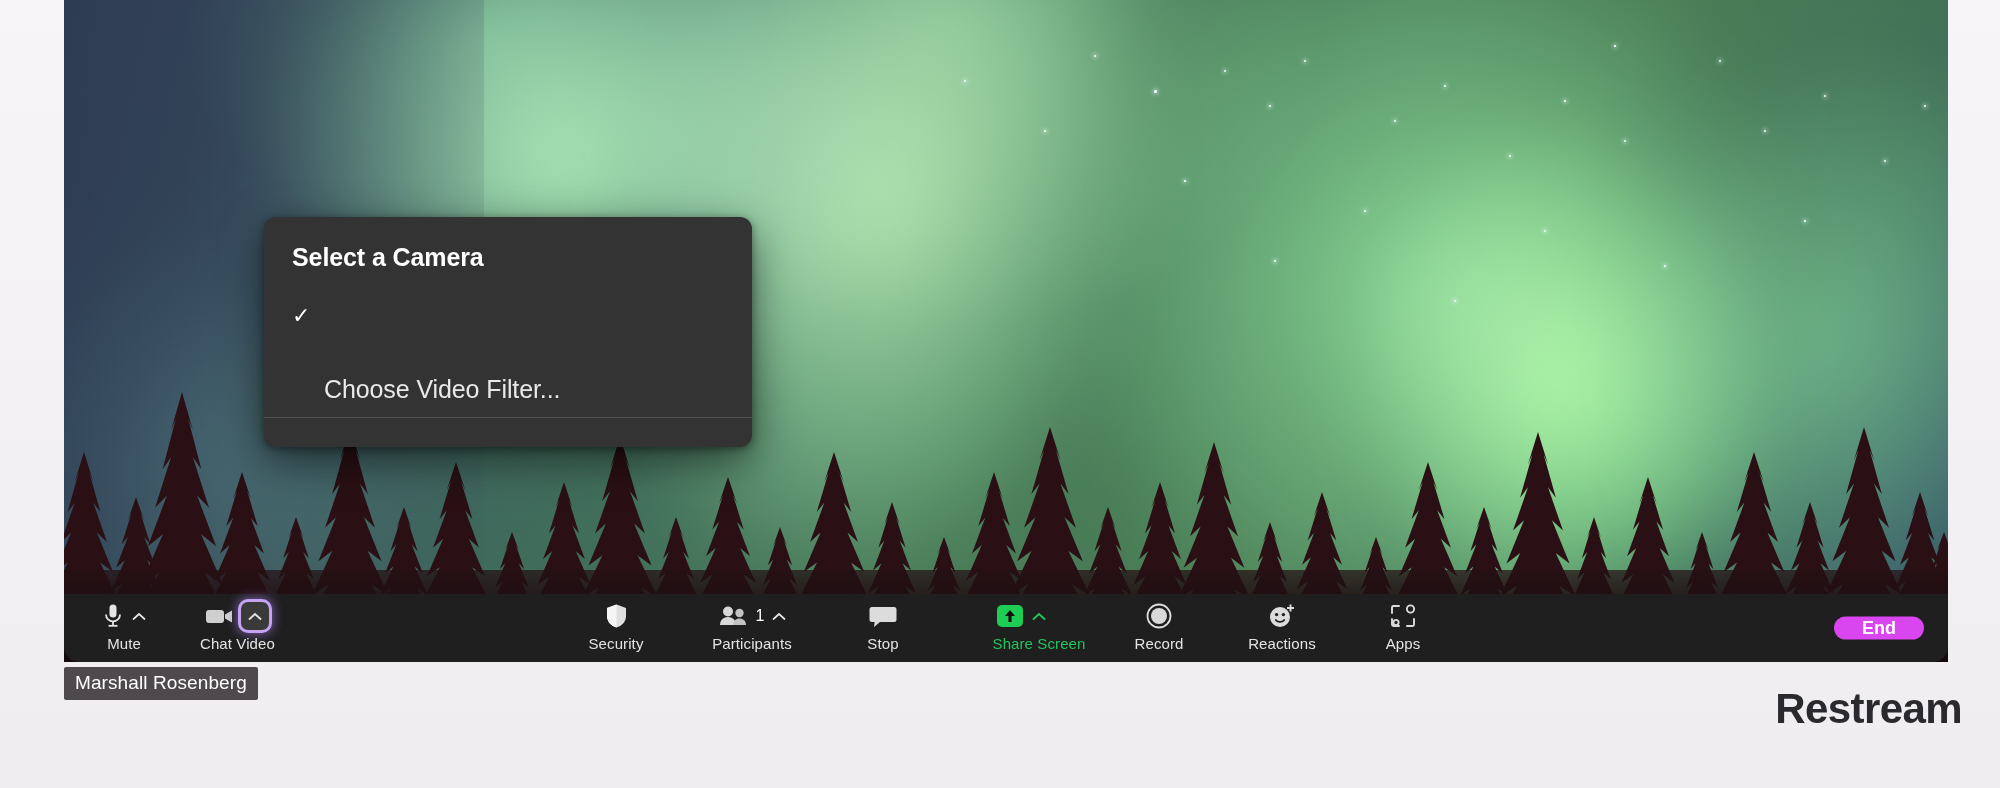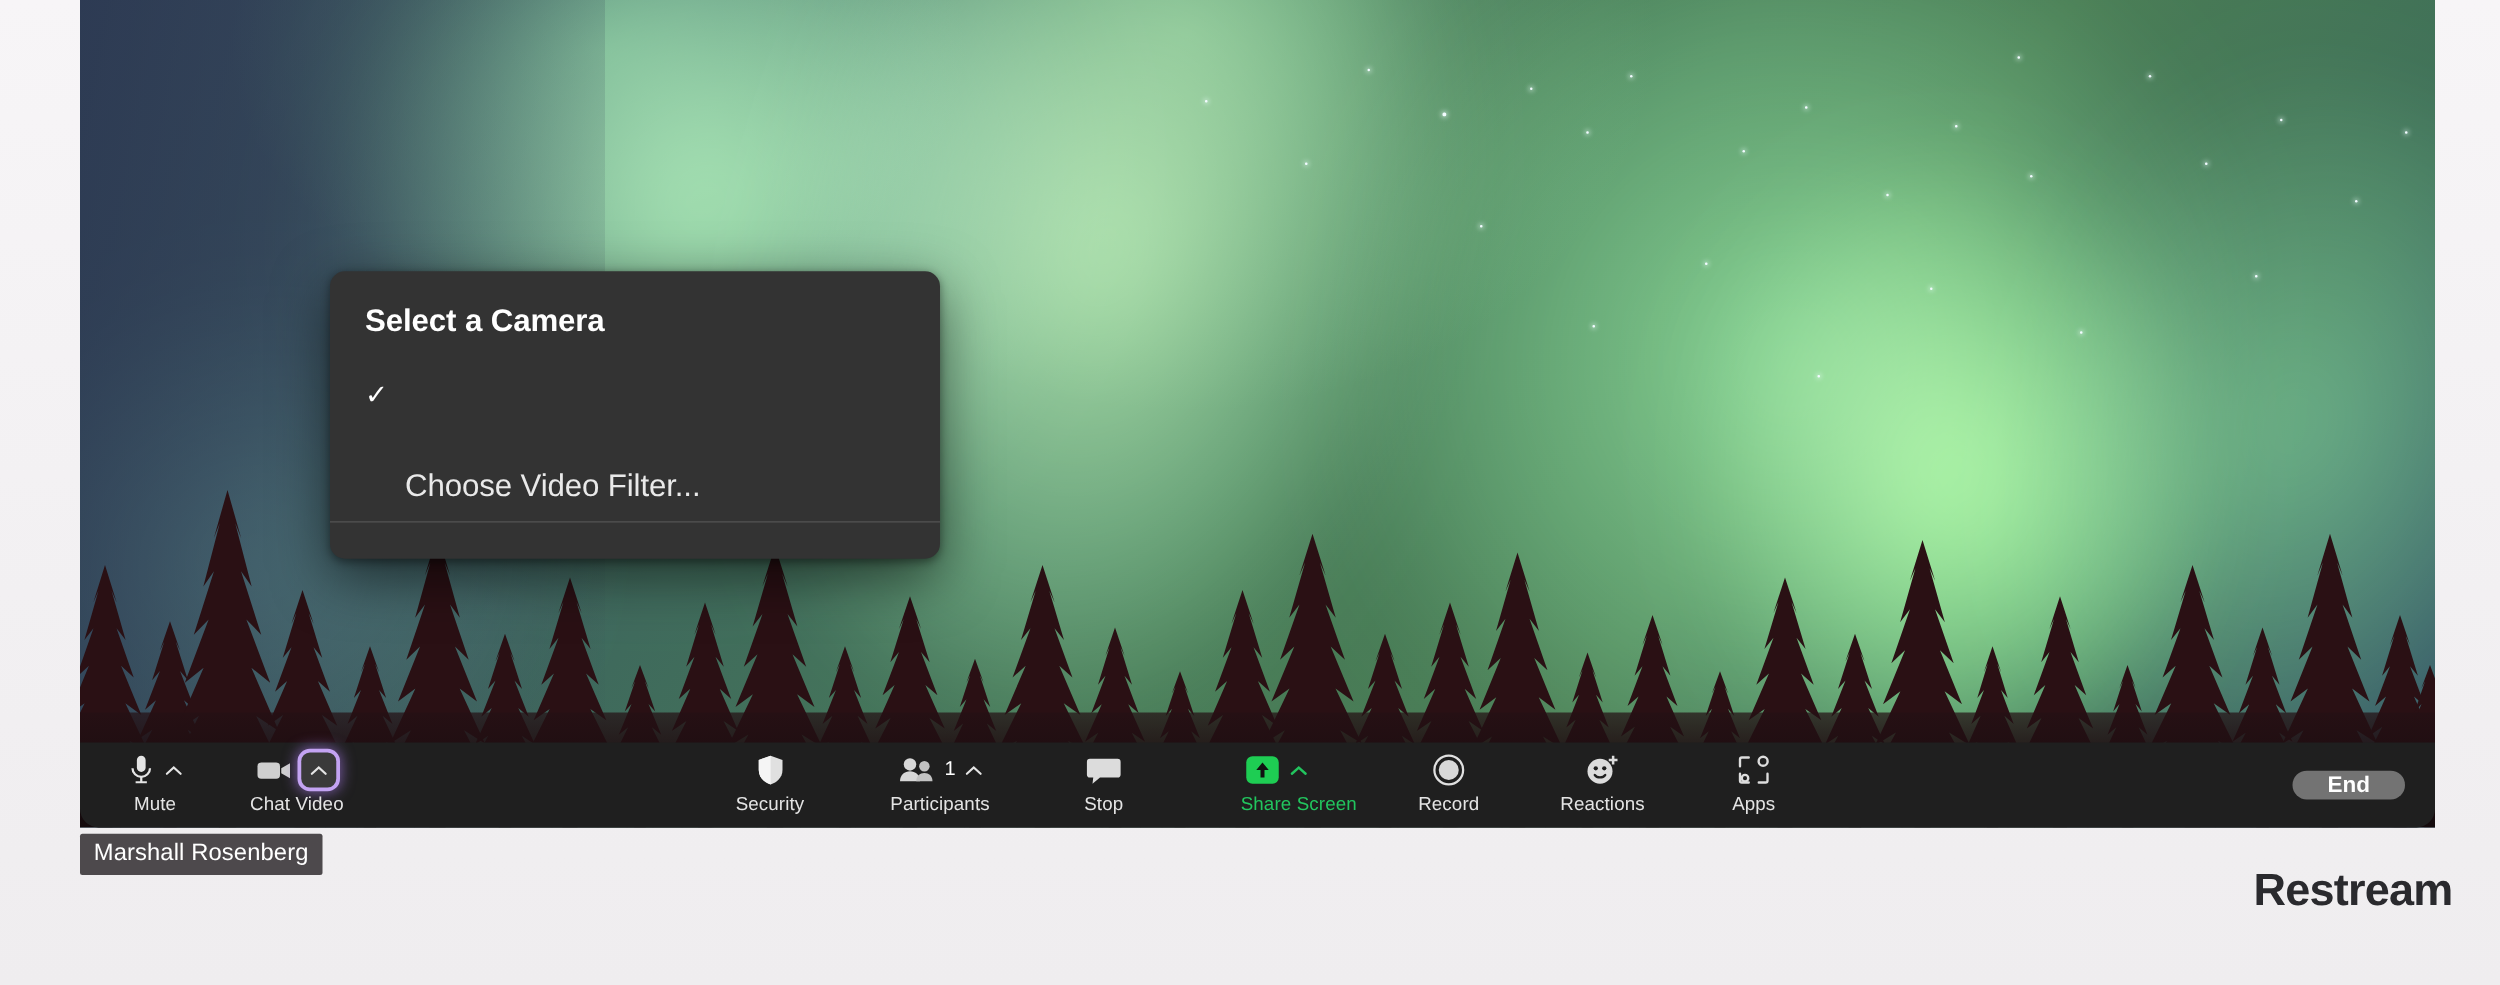--- a/index.html
+++ b/index.html
@@ -226,38 +226,38 @@
     background: #3a3a3a;
     display: flex; align-items: center; justify-content: center;
     box-shadow: 0 0 0 3px #c3a3f2, 0 0 11px 4px rgba(176,128,246,0.6);
   }
   .pcount {
     color: #ffffff;
     font-size: 16px;
     margin-left: 6px;
   }
   #end-button {
-    background: #737373;
+    background: #d946ef;
     color: #ffffff;
     font-size: 18px;
     font-weight: bold;
     border: none;
     border-radius: 19px;
     padding: 1px 28px;
     cursor: pointer;
     font-family: "Liberation Sans", sans-serif;
   }
 
   
   #restream {
     position: absolute;
     right: 38px;
     bottom: 55px;
     color: #2a2a2e;
-    font-size: 36px;
+    font-size: 42px;
     font-weight: bold;
     letter-spacing: -0.6px;
   }
 </style>
 </head>
 <body>
 
 <div id="page">
 
   <div id="video-stage">

